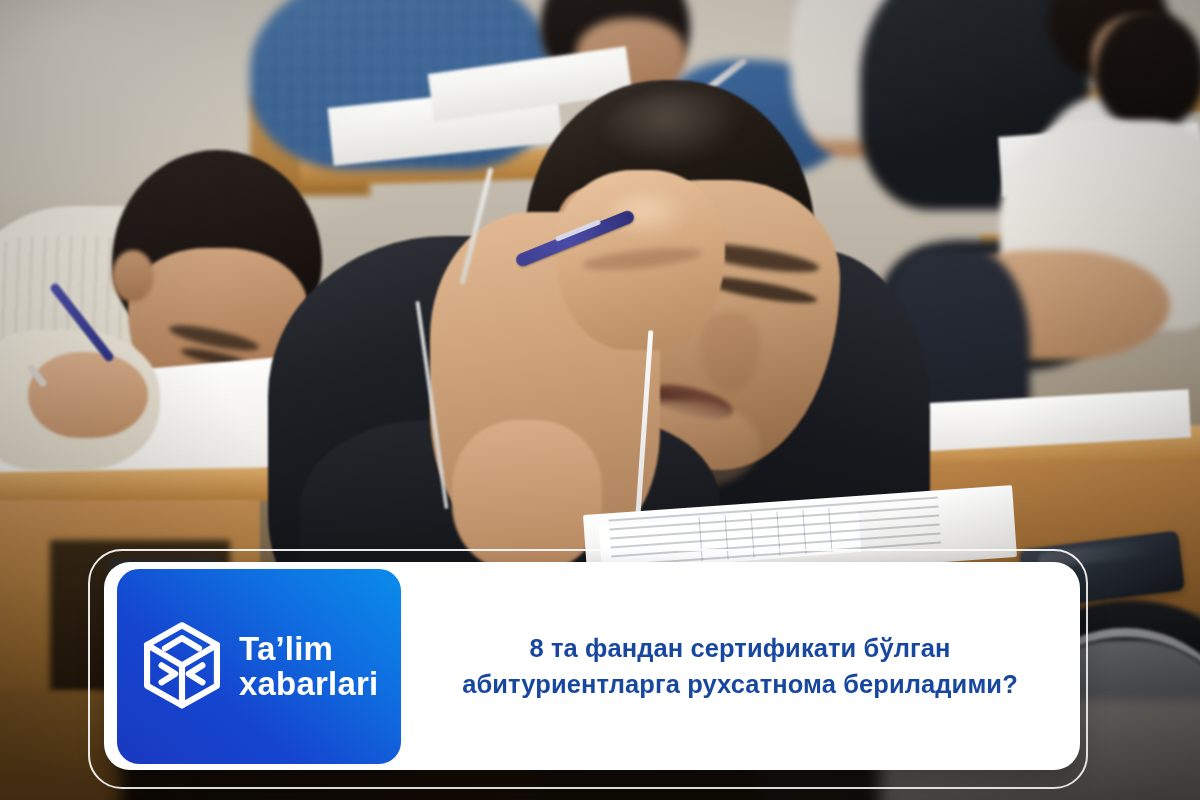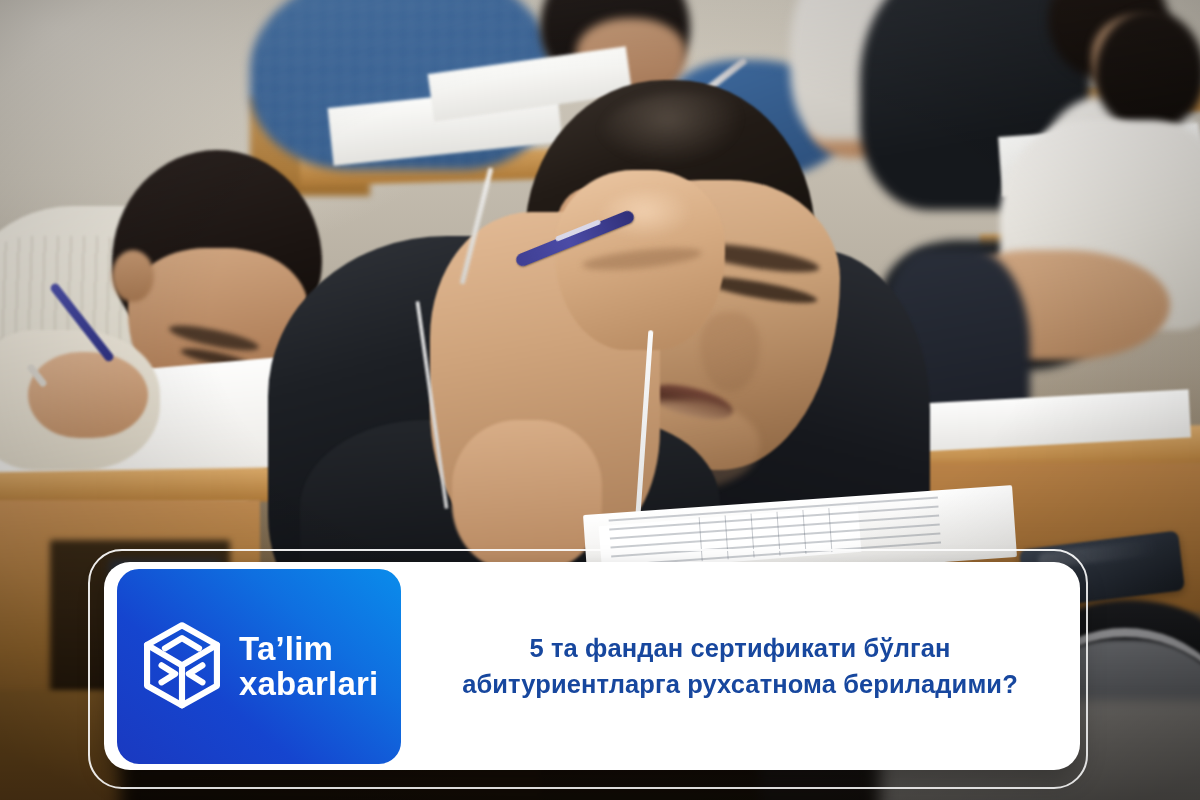--- a/index.html
+++ b/index.html
@@ -671,17 +671,17 @@
 
           <path d="M74 52 L58 62 L74 72"></path>
         </g>
       </svg>
     </span>
     <span class="brand-text">Ta’lim
 xabarlari</span>
   </div>
 
   <div class="headline-wrap">
-    <div class="headline">5 та фандан сертификати бўлган
+    <div class="headline">8 та фандан сертификати бўлган
 абитуриентларга рухсатнома бериладими?</div>
   </div>
 
 </div>
 
 </body></html>

